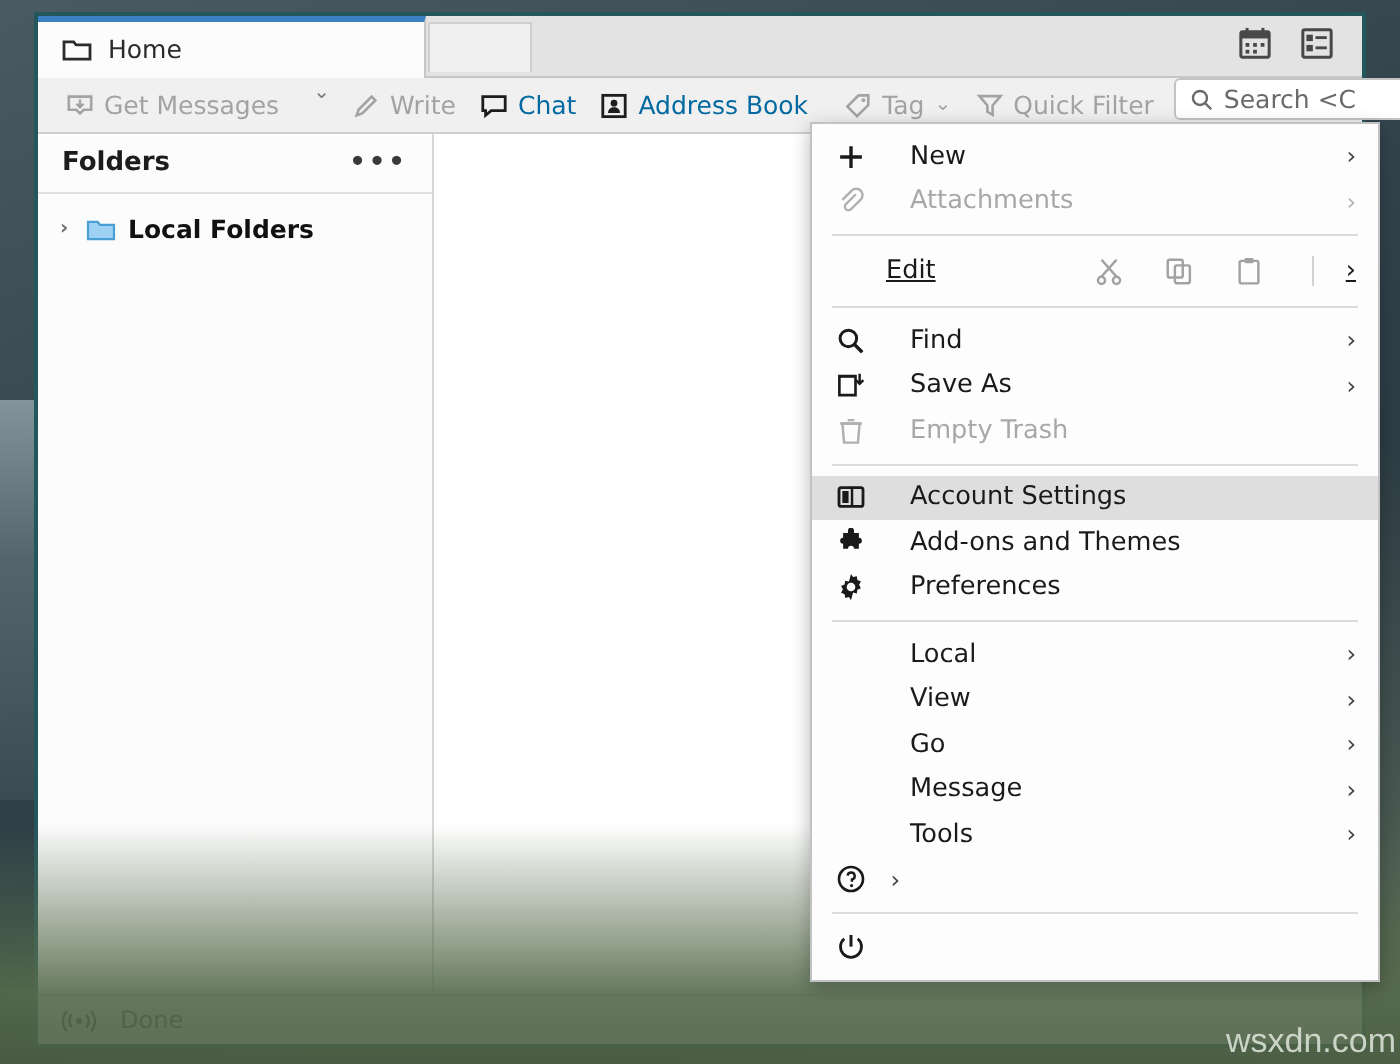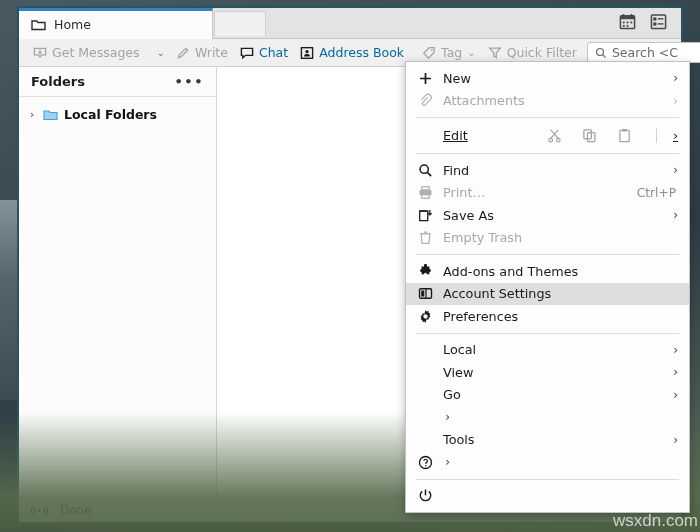--- a/index.html
+++ b/index.html
@@ -72,21 +72,21 @@
   .tabstrip-spacer { flex: 1; }
   .tab-icons { display: flex; align-items: center; gap: 14px; padding: 0 14px 4px 0; }
   .tab-icon { width: 17px; height: 17px; opacity: .85; cursor: pointer; }
 
   
   .toolbar {
     position: relative;
     height: 28px;
     background: #f0f0f0;
     border-bottom: 1px solid #cfcfcf;
-    display: flex; align-items: center;
+    display: flex; 
     gap: 0px;
     padding: 0 4px 0 8px;
     flex: 0 0 auto;
     font-size: 12.5px;
   }
   .tb-btn {
     display: flex; align-items: center; gap: 5px;
     padding: 2px 6px; white-space: nowrap;
     color: #0369a1; cursor: pointer; border-radius: 2px;
   }
@@ -154,21 +154,21 @@
     display: flex; align-items: center;
     height: 22.5px; padding: 0 11px 0 12px;
     cursor: pointer; gap: 0px;
   }
   .mi.sel { background: #dedede; }
   .mi.dim { color: #a8a8a8; cursor: default; }
   .mi .ico {
     width: 20px; min-width: 20px; display: flex;
     align-items: center; justify-content: flex-start;
   }
-  .mi .lbl { flex: 1; padding-left: 5px; white-space: nowrap; }
+  .mi .lbl { flex: 1; padding-left: 5px; white-space: nowrap; margin-left: 12px; }
   .mi .accel { color: #8d8d8d; font-size: 12.2px; padding-right: 2px; }
   .mi .arrow { color: #444; font-size: 12px; width: 12px; text-align: right; }
   .mi.dim .arrow { color: #b5b5b5; }
   .msep { height: 1px; background: #dcdcdc; margin: 5px 10px; }
   .edit-row { display: flex; align-items: center; height: 25px; padding: 0 11px 0 12px; text-decoration: underline; }
   .edit-row .lbl { padding-left: 25px; flex: 1; }
   .edit-icons { display: flex; align-items: center; gap: 20px; padding-right: 10px; }
   .edit-icons .ei { cursor: pointer; opacity: .62; }
   .vbar { width: 1px; height: 15px; background: #d2d2d2; margin-left: 4px; margin-right: 6px; }
 
@@ -399,31 +399,20 @@
       <span class="ico">
         <svg width="15" height="15" viewBox="0 0 16 16">
           <circle cx="6.6" cy="6.6" r="4.4" fill="none" stroke="#1a1a1a" stroke-width="1.6"></circle>
           <path d="M10 10l4 4" stroke="#1a1a1a" stroke-width="1.8"></path>
         </svg>
       </span>
       <span class="lbl">Find</span>
       <span class="arrow">›</span>
     </div>
 
-    <div class="mi dim">
-      <span class="ico">
-        <svg width="15" height="15" viewBox="0 0 16 16">
-          <rect x="4" y="1.8" width="8" height="3.4" fill="none" stroke="#b0b0b0" stroke-width="1.3"></rect>
-          <rect x="1.6" y="5.2" width="12.8" height="5.6" rx="1" fill="#b0b0b0"></rect>
-          <rect x="4" y="10" width="8" height="4.2" fill="none" stroke="#b0b0b0" stroke-width="1.3"></rect>
-        </svg>
-      </span>
-      <span class="lbl">Print…</span>
-      <span class="accel">Ctrl+P</span>
-    </div>
 
     <div class="mi">
       <span class="ico">
         <svg width="15" height="15" viewBox="0 0 16 16">
           <path d="M1.8 2.6h7l1.2 1.5h-8.2z" fill="#1a1a1a"></path>
           <path d="M1.8 3.2h8.6v10.2H1.8z" fill="none" stroke="#1a1a1a" stroke-width="1.4"></path>
           <path d="M12.6 2v5.2M10.6 5.4l2 2 2-2" fill="none" stroke="#1a1a1a" stroke-width="1.3"></path>
         </svg>
       </span>
       <span class="lbl">Save As</span>
@@ -434,45 +423,45 @@
       <span class="ico">
         <svg width="15" height="15" viewBox="0 0 16 16">
           <path d="M3.4 4h9.2l-.9 10.2H4.3z" fill="none" stroke="#b0b0b0" stroke-width="1.3"></path>
           <path d="M2.2 4h11.6M6.2 2.2h3.6" stroke="#b0b0b0" stroke-width="1.3"></path>
         </svg>
       </span>
       <span class="lbl">Empty Trash</span>
     </div>
 
     <div class="msep"></div>
-
-    <div class="mi">
-      <span class="ico">
-        <svg width="15" height="15" viewBox="0 0 16 16">
-          <path d="M6.4 1.4a1.6 1.6 0 0 1 3.2 0v1.2h2.6v2.6a1.6 1.6 0 0 1 0 3.2v2.6H9.6a1.6 1.6 0 0 0-3.2 0H3.8V8.4a1.6 1.6 0 0 1 0-3.2V2.6h2.6z" fill="#1a1a1a"></path>
-        </svg>
-      </span>
-      <span class="lbl">Add-ons and Themes</span>
-    </div>
 
     <div class="mi sel">
       <span class="ico">
         <svg width="15" height="15" viewBox="0 0 16 16">
           <rect x="1.6" y="3" width="12.8" height="10" rx="1.2" fill="none" stroke="#1a1a1a" stroke-width="1.5"></rect>
           <rect x="3.4" y="4.8" width="3.3" height="6.4" fill="#1a1a1a"></rect>
           <path d="M8" stroke="#1a1a1a"></path>
           <rect x="7.9" y="3" width="1.3" height="10" fill="#1a1a1a"></rect>
         </svg>
       </span>
       <span class="lbl">Account Settings</span>
     </div>
 
     <div class="mi">
       <span class="ico">
         <svg width="15" height="15" viewBox="0 0 16 16">
+          <path d="M6.4 1.4a1.6 1.6 0 0 1 3.2 0v1.2h2.6v2.6a1.6 1.6 0 0 1 0 3.2v2.6H9.6a1.6 1.6 0 0 0-3.2 0H3.8V8.4a1.6 1.6 0 0 1 0-3.2V2.6h2.6z" fill="#1a1a1a"></path>
+        </svg>
+      </span>
+      <span class="lbl">Add-ons and Themes</span>
+    </div>
+
+    <div class="mi">
+      <span class="ico">
+        <svg width="15" height="15" viewBox="0 0 16 16">
           <path d="M8 1l1.1 1.7 2-.5.3 2 1.9.8-1 1.8 1 1.8-1.9.8-.3 2-2-.5L8 15l-1.1-1.7-2 .5-.3-2-1.9-.8 1-1.8-1-1.8 1.9-.8.3-2 2 .5z" fill="#1a1a1a"></path>
           <circle cx="8" cy="8" r="2.3" fill="#fdfdfd"></circle>
         </svg>
       </span>
       <span class="lbl">Preferences</span>
     </div>
 
     <div class="msep"></div>
 
     <div class="mi">
@@ -485,20 +474,21 @@
       <span class="lbl">View</span>
       <span class="arrow">›</span>
     </div>
     <div class="mi">
       <span class="ico"></span>
       <span class="lbl">Go</span>
       <span class="arrow">›</span>
     </div>
     <div class="mi">
       <span class="ico"></span>
+      <span class="lbl">Message</span>
       <span class="arrow">›</span>
     </div>
     <div class="mi">
       <span class="ico"></span>
       <span class="lbl">Tools</span>
       <span class="arrow">›</span>
     </div>
     <div class="mi">
       <span class="ico">
         <svg width="15" height="15" viewBox="0 0 16 16">

